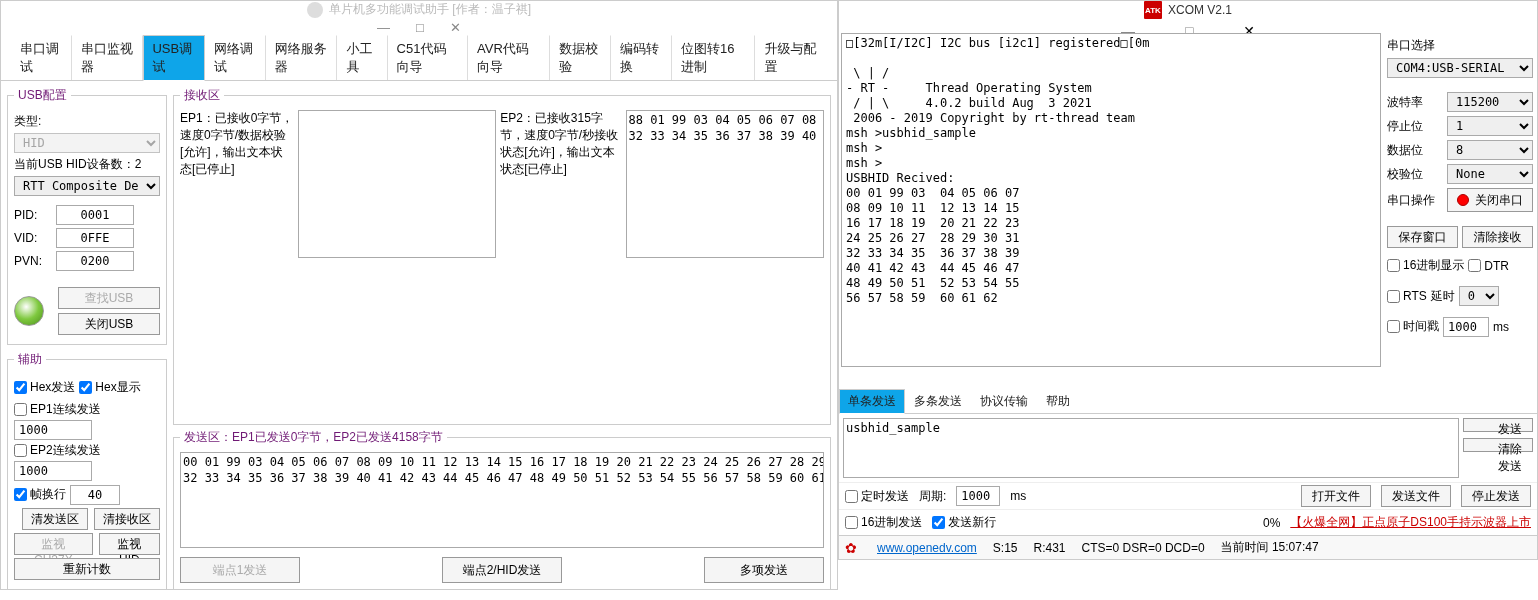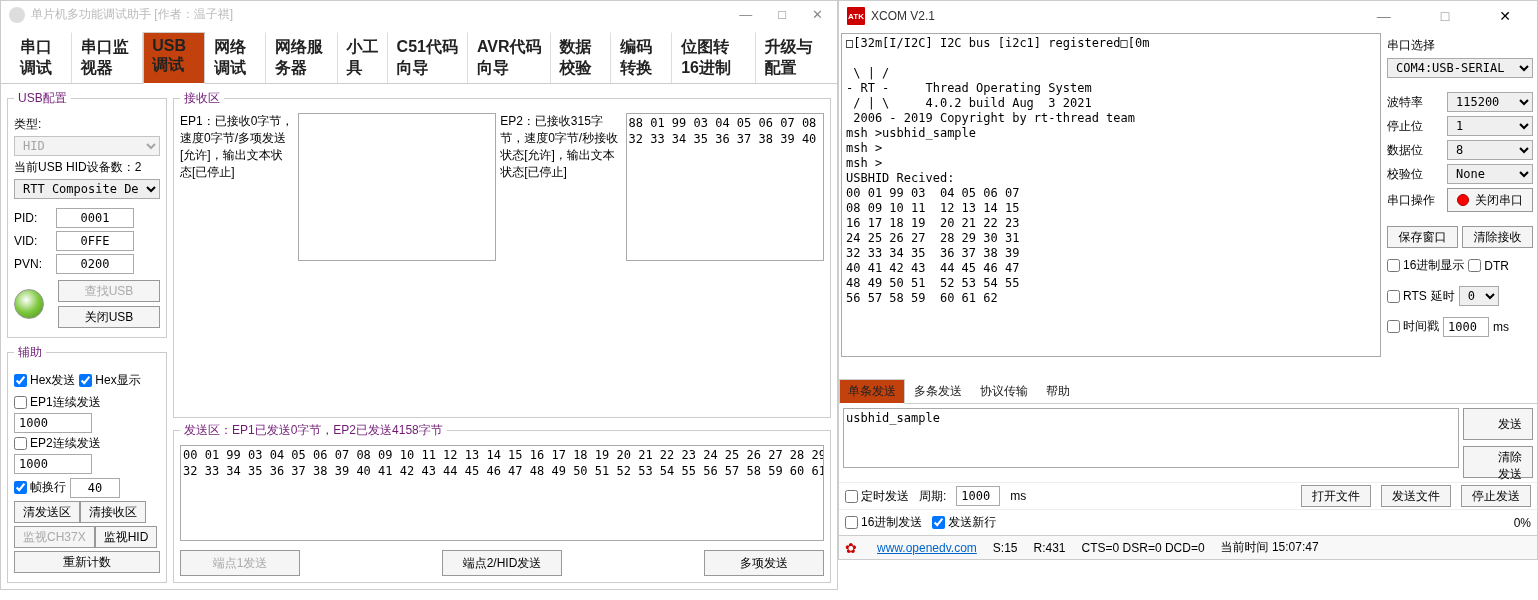--- a/index.html
+++ b/index.html
@@ -1,52 +1,52 @@
 <!DOCTYPE html>
 <html><head>
 <meta charset="utf-8">
 <style>
 * { box-sizing: border-box; margin: 0; padding: 0; font-family: "Microsoft YaHei", Tahoma, sans-serif; }
 body { background: #fff; display: flex; width: 1538px; height: 600px; overflow: hidden; }
 .window { background: #fff; border: 1px solid #ccc; display: flex; flex-direction: column; position: relative; }
 .win-left { width: 838px; height: 590px; }
 .win-right { width: 700px; height: 560px; }
-.titlebar { height: 30px; display: flex; align-items: center; justify-content: space-between; padding: 0 8px; font-size: 12px; color: #555; }
+.titlebar { height: 30px; display: flex; align-items: center; justify-content: space-between; padding: 0 8px; font-size: 12px; color: #555; flex-direction: column; }
 .titlebar.light { background: #fff; color: #bbb; }
 .titlebar.blue { background: #fff; color: #333; }
 .title-icon { width: 16px; height: 16px; background: #ddd; border-radius: 50%; margin-right: 6px; }
 .title-left { display: flex; align-items: center; }
 .winctl { display: flex; gap: 14px; font-size: 13px; color: #888; }
 .winctl span { cursor: pointer; padding: 2px 6px; }
 .winctl .close { color: #888; }
 .xcom-winctl span { padding: 4px 18px; font-size: 14px; }
 .xcom-winctl .close { color: #000; }
 .atk-icon { width: 18px; height: 18px; background: #c00; display: inline-flex; align-items: center; justify-content: center; font-size: 8px; font-weight: bold; color: #fff; margin-right: 6px; border-radius: 1px; }
 
-.tabstrip { display: flex; padding: 4px 10px 0; font-size: 16px; border-bottom: 1px solid #ccc; font-weight: bold; }
+.tabstrip { display: flex; padding: 4px 10px 0; font-size: 13px; border-bottom: 1px solid #ccc; }
 .tab { padding: 4px 8px; border: 1px solid transparent; border-bottom: none; cursor: pointer; color: #222; }
 .tab.sep { border-right: 1px solid #ddd; }
-.tab.active { border: 1px solid #ccc; border-bottom: 1px solid #fff; margin-bottom: -1px; background: #c2410c; }
+.tab.active { border: 1px solid #ccc; border-bottom: 1px solid #fff; margin-bottom: -1px; background: #0ea5e9; }
 
 .body-left { display: flex; flex: 1; padding: 6px; gap: 6px; }
 .col-a { width: 160px; display: flex; flex-direction: column; gap: 6px; }
 .col-b { flex: 1; display: flex; flex-direction: column; gap: 4px; }
 
 fieldset { border: 1px solid #ccc; padding: 6px; font-size: 12px; }
 legend { padding: 0 4px; font-size: 12px; color: #701a75; }
 
 .row { display: flex; align-items: center; gap: 4px; margin: 3px 0; }
 .label { font-size: 12px; min-width: 38px; }
 input[type=text], select { font-size: 12px; font-family: monospace; border: 1px solid #aaa; padding: 1px 4px; height: 20px; }
 input.center { text-align: center; }
 .w70 { width: 78px; }
 .wfull { width: 100%; }
 button { font-size: 12px; padding: 2px 8px; border: 1px solid #999; background: #f5f5f5; cursor: pointer; height: 22px; }
 button:disabled { color: #aaa; }
-.btnrow { display: flex; margin: 3px 0; justify-content: flex-start; }
+.btnrow { display: flex; gap: 6px; margin: 3px 0; justify-content: flex-end; }
 
 .orb { width: 30px; height: 30px; border-radius: 50%; background: radial-gradient(circle at 40% 35%, #fff, #7fc93f 50%, #4a8e1a); border: 1px solid #999; }
 
 .chk { display: flex; align-items: center; gap: 3px; font-size: 12px; margin: 2px 0; }
 .chk input { width: 13px; height: 13px; }
 
 textarea, .mono-area { font-family: "SimSun", monospace; font-size: 12px; border: 1px solid #aaa; padding: 2px; white-space: pre; overflow: auto; resize: none; line-height: 1.3; }
 .rx-box { height: 148px; width: 100%; }
 .rx-box2 { height: 148px; width: 100%; }
 .tx-box { height: 96px; width: 100%; }
@@ -65,21 +65,21 @@
 .red-dot { width: 12px; height: 12px; border-radius: 50%; background: #f00; border: 1px solid #a00; }
 .side-btn2 { display: flex; gap: 4px; }
 .side-btn2 button { flex: 1; }
 
 .rt-tabs2 { display: flex; border-bottom: 1px solid #ccc; font-size: 12px; margin-top: 20px; }
 .rt-tabs2 .tab { padding: 3px 8px; }
 
 .rt-send-area { display: flex; gap: 4px; padding: 4px; }
 .rt-send-area textarea { flex: 1; height: 60px; }
 .rt-send-btns { width: 70px; display: flex; flex-direction: column; gap: 6px; }
-.rt-send-btns button { height: 32px; padding-left: 32px; }
+.rt-send-btns button { height: 14px; padding-left: 32px; }
 
 .rt-opts { display: flex; align-items: center; gap: 10px; padding: 2px 6px; font-size: 12px; border-top: 1px solid #eee; }
 .rt-opts .spacer { flex: 1; }
 .rt-opts button { height: 22px; padding: 2px 10px; }
 .link { color: #06c; text-decoration: underline; cursor: pointer; }
 .redtxt { color: #c00; }
 
 .statusbar { display: flex; align-items: center; font-size: 12px; border-top: 1px solid #ccc; height: 24px; padding: 0 6px; gap: 16px; background: #f8f8f8; }
 .gear { width: 16px; height: 16px; color: #c00; font-size: 14px; }
 </style>
@@ -132,21 +132,21 @@
             <input type="text" class="w70 center" value="0001" style="">
           </div>
         <div class="row">
             <span class="label">VID:</span>
             <input type="text" class="w70 center" value="0FFE" style="">
           </div>
         <div class="row">
             <span class="label">PVN:</span>
             <input type="text" class="w70 center" value="0200" style="">
           </div>
-        <div class="row" style="align-items:center;gap:14px;margin-top:6px">
+        <div class="row" style="align-items:center;gap:14px;margin-top:16px">
           <div class="orb"></div>
           <div style="display:flex;flex-direction:column;gap:4px;flex:1">
             <button disabled="">查找USB</button>
             <button>关闭USB</button>
           </div>
         </div>
       </fieldset>
 
       <fieldset>
         <legend>辅助</legend>
@@ -187,21 +187,21 @@
         </div>
         <div class="btnrow">
             <button style="flex:1">重新计数</button>
           </div>
       </fieldset>
     </div>
 
     <div class="col-b">
       <fieldset style="flex:1;display:flex;gap:4px">
         <legend>接收区</legend>
-        <div>EP1：已接收0字节，速度0字节/多项发送[允许]，输出文本状态[已停止]</div>
+        <div>EP1：已接收0字节，速度0字节/数据校验[允许]，输出文本状态[已停止]</div>
         <textarea class="rx-box" style=""></textarea>
         <div>EP2：已接收315字节，速度0字节/秒接收状态[允许]，输出文本状态[已停止]</div>
         <textarea class="rx-box2" style="">88 01 99 03 04 05 06 07 08 09 10 11 12 13 14 15 16 17 18 19 20 21 22 23 24 25 26 27 28 29 30 31
 32 33 34 35 36 37 38 39 40 41 42 43 44 45 46 47 48 49 50 51 52 53 54 55 56 57 58 59 60 61 62</textarea>
       </fieldset>
 
       <fieldset>
         <legend>发送区：EP1已发送0字节，EP2已发送4158字节</legend>
         <textarea class="tx-box" style="">00 01 99 03 04 05 06 07 08 09 10 11 12 13 14 15 16 17 18 19 20 21 22 23 24 25 26 27 28 29 30 31
 32 33 34 35 36 37 38 39 40 41 42 43 44 45 46 47 48 49 50 51 52 53 54 55 56 57 58 59 60 61 62 63</textarea>
@@ -342,20 +342,21 @@
     <label class="chk">
         <input type="checkbox" style="">
         <span>16进制发送</span>
       </label>
     <label class="chk">
         <input type="checkbox" checked="" style="">
         <span>发送新行</span>
       </label>
     <div class="spacer"></div>
     <span>0%</span>
+    <span class="link redtxt">【火爆全网】正点原子DS100手持示波器上市</span>
   </div>
 
   <div class="statusbar">
     <span class="gear">✿</span>
     <span class="link">www.openedv.com</span>
     <span>S:15</span>
     <span>R:431</span>
     <span>CTS=0 DSR=0 DCD=0</span>
     <span>当前时间 15:07:47</span>
   </div>

